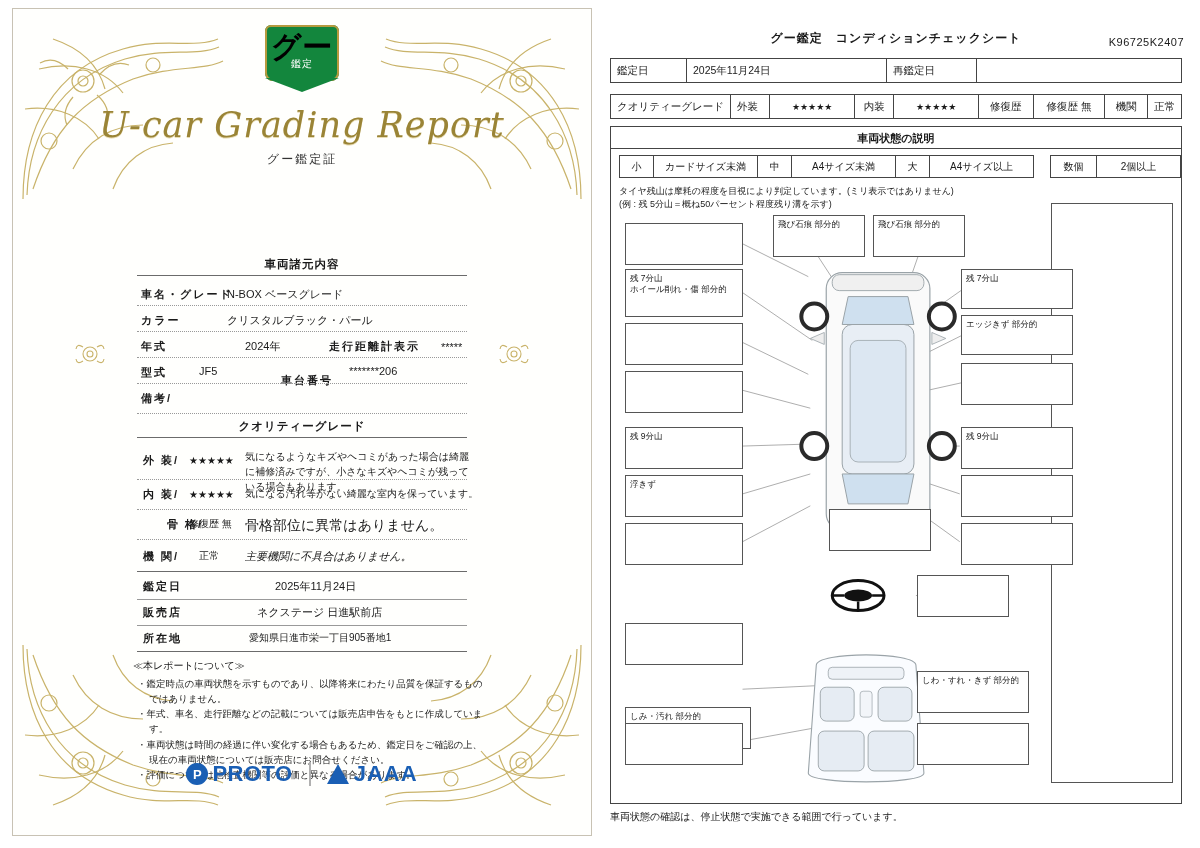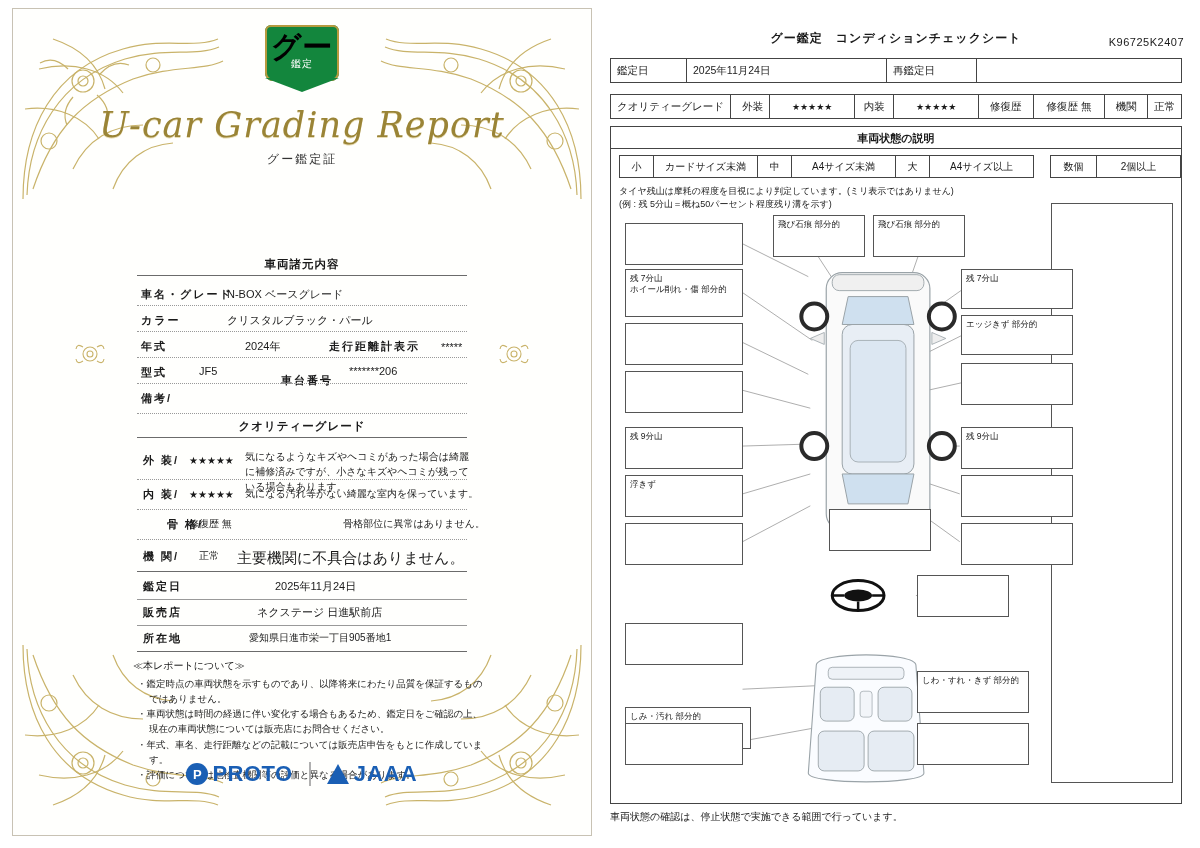--- a/index.html
+++ b/index.html
@@ -279,46 +279,46 @@
     <div class="row-val" style="left:232px; top:440px; width:224px; font-size:10px; line-height:1.5;">気になるようなキズやヘコミがあった場合は綺麗に補修済みですが、小さなキズやヘコミが残っている場合もあります。</div>
     <div class="dotline" style="top:470px;"></div>
 
     <div class="row-lbl" style="left:130px; top:478px;">内 装/</div>
     <div class="row-val stars" style="left:176px; top:480px;">★★★★★</div>
     <div class="row-val" style="left:232px; top:478px; width:240px; font-size:10px;">気になる汚れ等がない綺麗な室内を保っています。</div>
     <div class="dotline" style="top:500px;"></div>
 
     <div class="row-lbl" style="left:130px; top:508px;margin-left:24px;">骨 格/</div>
     <div class="row-val" style="left:176px; top:508px; font-size:10px;">修復歴 無</div>
-    <div class="row-val" style="left:232px; top:508px; width:240px; font-size:10px;text-align:right;">骨格部位に異常はありません。</div>
+    <div class="row-val" style="left:232px; top:508px; width:240px; font-size:14px;">骨格部位に異常はありません。</div>
     <div class="dotline" style="top:530px;"></div>
 
     <div class="row-lbl" style="left:130px; top:540px;">機 関/</div>
     <div class="row-val" style="left:186px; top:540px; font-size:10px;">正常</div>
-    <div class="row-val" style="left:224px; top:540px; width:240px; font-size:15px;">主要機関に不具合はありません。</div>
+    <div class="row-val" style="left:232px; top:540px; width:240px; font-size:11px;font-style:italic;">主要機関に不具合はありません。</div>
     <div class="hr" style="top:562px;"></div>
 
     <div class="row-lbl" style="left:130px; top:570px;">鑑定日</div>
     <div class="row-val" style="left:262px; top:570px;">2025年11月24日</div>
     <div class="hr" style="top:590px; background:#999;"></div>
 
     <div class="row-lbl" style="left:130px; top:596px;">販売店</div>
     <div class="row-val" style="left:244px; top:596px;">ネクステージ 日進駅前店</div>
     <div class="hr" style="top:616px; background:#999;"></div>
 
     <div class="row-lbl" style="left:130px; top:622px;">所在地</div>
     <div class="row-val" style="left:236px; top:622px; font-size:10px;">愛知県日進市栄一丁目905番地1</div>
     <div class="hr" style="top:642px;"></div>
 
     <div class="note-head" style="top:650px;">≪本レポートについて≫</div>
     <div class="notes" style="top:666px;">
       <ul>
         <li>鑑定時点の車両状態を示すものであり、以降将来にわたり品質を保証するものではありません。</li>
+        <li>年式、車名、走行距離などの記載については販売店申告をもとに作成しています。</li>
         <li>車両状態は時間の経過に伴い変化する場合もあるため、鑑定日をご確認の上、現在の車両状態については販売店にお問合せください。</li>
-        <li>年式、車名、走行距離などの記載については販売店申告をもとに作成しています。</li>
         <li>評価については他検査機関等の評価と異なる場合があります。</li>
       </ul>
     </div>
 
     <div class="logos">
       <div class="proto">
         <div class="proto-mark">P</div>
         <div class="proto-txt">PROTO</div>
       </div>
       <div class="divider-v"></div>
@@ -341,21 +341,21 @@
         <td style="width:90px;">再鑑定日</td>
         <td></td>
       </tr>
     </tbody>
       </table>
 
     <table class="t2 grid">
       <tbody>
           <tr>
         <td style="width:116px;">クオリティーグレード</td>
-        <td style="width:40px;text-align:right;">外装</td>
+        <td style="width:40px;text-align:left;">外装</td>
         <td style="width:90px;text-align:center;font-size:9px;">★★★★★</td>
         <td style="width:40px;text-align:center;">内装</td>
         <td style="width:90px;text-align:center;font-size:9px;">★★★★★</td>
         <td style="width:56px;text-align:center;">修復歴</td>
         <td style="width:74px;text-align:center;"><span>修復歴</span> <span>無</span></td>
         <td style="width:44px;text-align:center;">機関</td>
         <td style="text-align:center;">正常</td>
       </tr>
     </tbody>
       </table>

